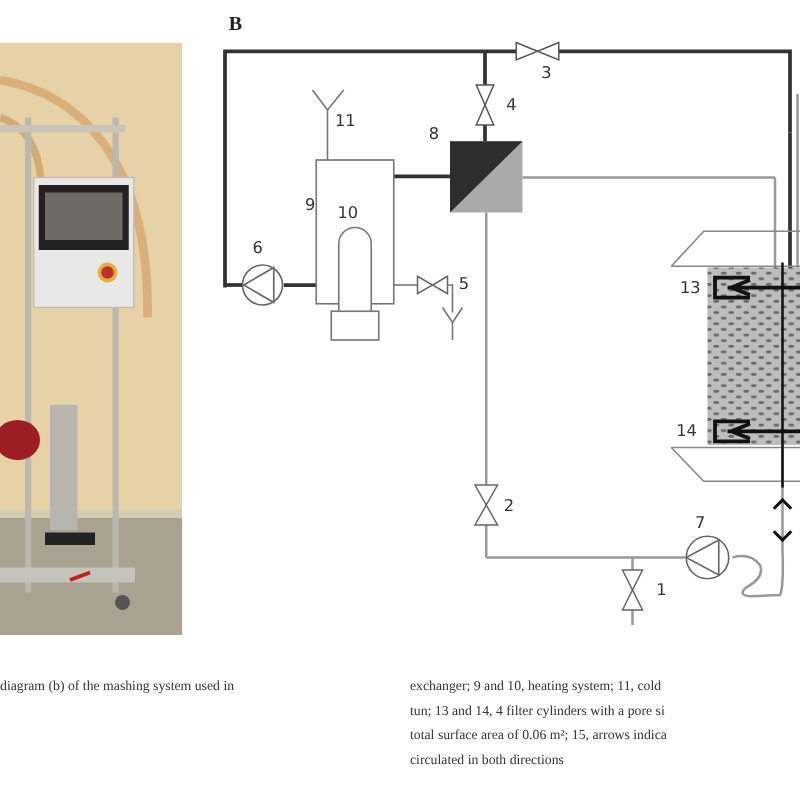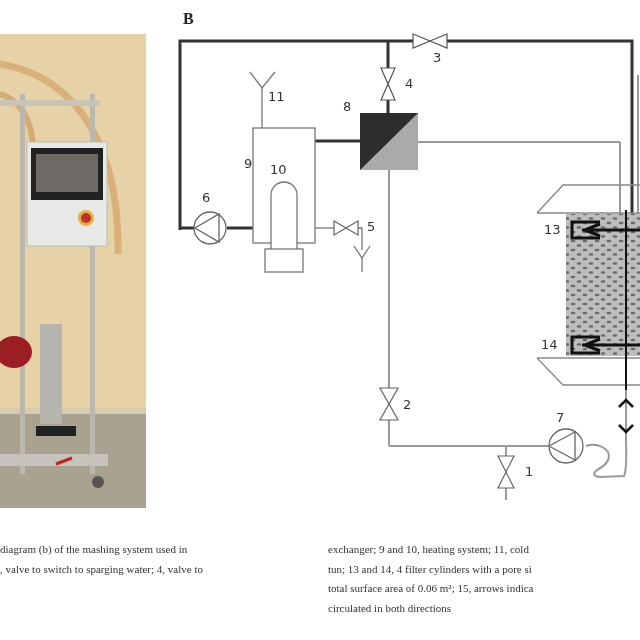--- a/index.html
+++ b/index.html
@@ -165,20 +165,19 @@
   <text class="lbl" x="541" y="349">14</text>
 
   <g stroke="#111" stroke-width="2.5" fill="none">
     <polyline points="619,407 626,400 633,407"></polyline>
     <polyline points="619,425 626,432 633,425"></polyline>
   </g>
 </svg>
 
 <div class="caption caption-left">
   <div>diagram (b) of the mashing system used in</div>
-  <div>, valve to switch to sparging water; 4, valve to</div>
 </div>
 <div class="caption caption-right">
   <div>exchanger; 9 and 10, heating system; 11, cold</div>
   <div>tun; 13 and 14, 4 filter cylinders with a pore si</div>
   <div>total surface area of 0.06 m²; 15, arrows indica</div>
   <div>circulated in both directions</div>
 </div>
 
 </body></html>

